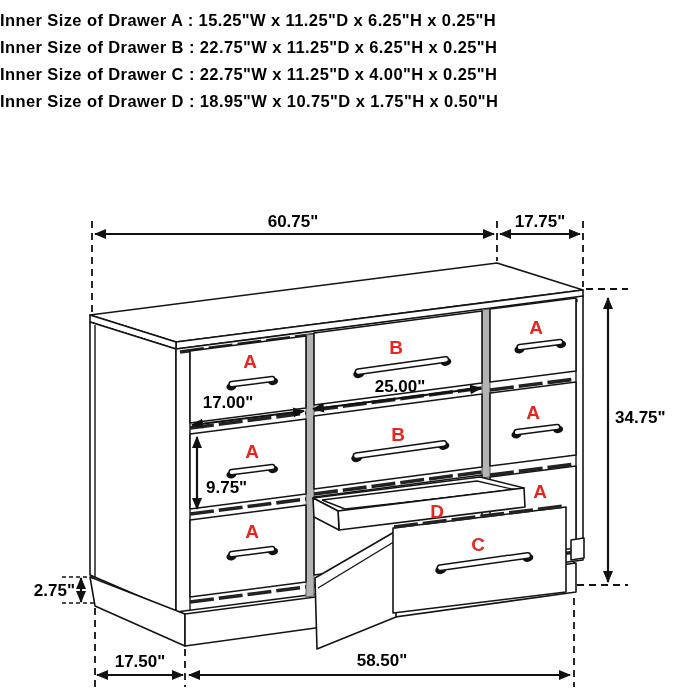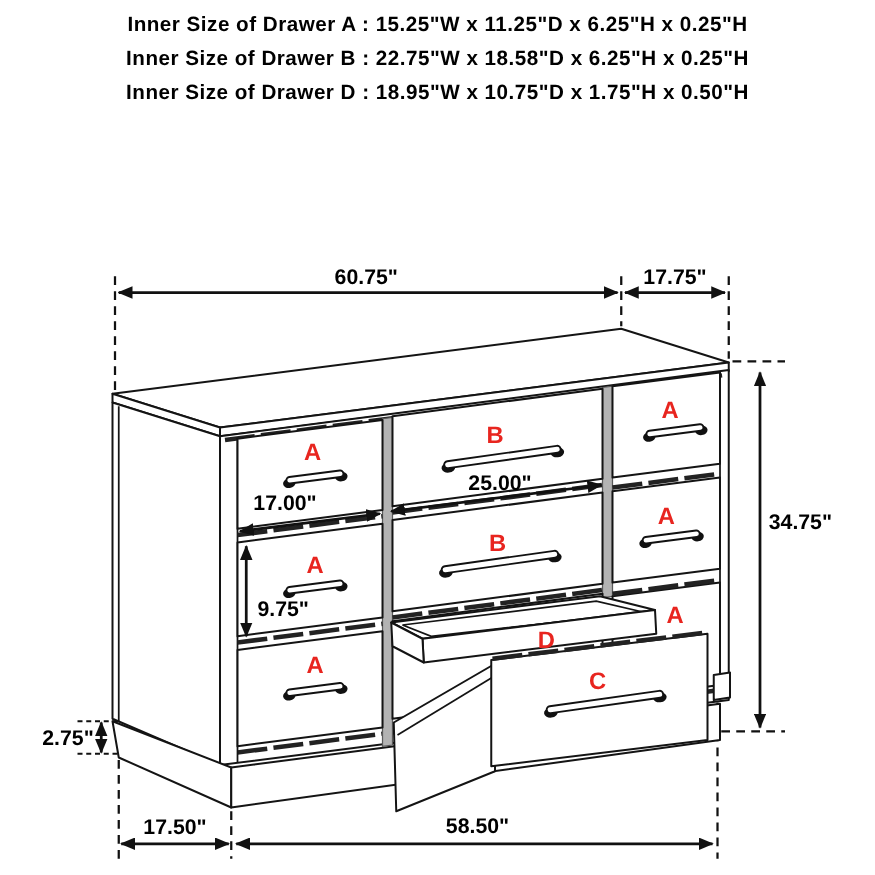--- a/index.html
+++ b/index.html
@@ -1,18 +1,18 @@
 <!DOCTYPE html>
 <html><head>
 <meta charset="utf-8">
 <style>
   html,body{margin:0;padding:0;background:#fff;}
   .stage{position:relative;width:700px;height:700px;background:#fff;overflow:hidden;
          font-family:"Liberation Sans",sans-serif;}
-  .spec-list{position:absolute;top:7px;left:0;width:700px;text-align:center;
+  .spec-list{position:absolute;top:7px;left:0;width:700px;text-align:left;
              font-weight:bold;font-size:16.5px;line-height:27px;letter-spacing:.4px;color:#000;}
   svg{position:absolute;top:0;left:0;}
   .ol{fill:#fff;stroke:#141414;stroke-width:1.6;stroke-linejoin:round;}
   .ln{stroke:#141414;stroke-width:1.4;fill:none;}
   .band{stroke:#222;stroke-width:3.6;stroke-dasharray:24 5;fill:none;}
   .divbar{fill:#b3b3b3;stroke:#5a5a5a;stroke-width:1;}
   .dash{stroke:#111;stroke-width:1.8;stroke-dasharray:7 5;fill:none;}
   .dash2{stroke:#111;stroke-width:1.6;stroke-dasharray:4 3;fill:none;}
   .dimline{stroke:#111;stroke-width:2.2;marker-start:url(#ah);marker-end:url(#ah);}
   .dimtext{font-family:"Liberation Sans",sans-serif;font-weight:bold;font-size:17px;fill:#000;}
@@ -21,21 +21,22 @@
   .bar{fill:#fff;stroke:#111;stroke-width:1.5;}
   .post{fill:#111;}
 </style>
 </head>
 <body>
 
 <div class="stage">
 
   <div class="spec-list">
     <div>Inner Size of Drawer A : 15.25"W x 11.25"D x 6.25"H x 0.25"H</div>
-    <div>Inner Size of Drawer B : 22.75"W x 18.58"D x 6.25"H x 0.25"H</div>
+    <div>Inner Size of Drawer B : 22.75"W x 11.25"D x 6.25"H x 0.25"H</div>
+    <div>Inner Size of Drawer C : 22.75"W x 11.25"D x 4.00"H x 0.25"H</div>
     <div>Inner Size of Drawer D : 18.95"W x 10.75"D x 1.75"H x 0.50"H</div>
   </div>
 
   <svg width="700" height="700" viewBox="0 0 700 700">
     <defs>
       <marker id="ah" viewBox="0 0 12 10" refX="11" refY="5" markerWidth="12" markerHeight="10" markerUnits="userSpaceOnUse" orient="auto-start-reverse">
         <path d="M0,0 L12,5 L0,10 Z" fill="#111"></path>
       </marker>
       <g id="handle-small">
         <ellipse class="post" cx="-21" cy="2" rx="5" ry="3.8"></ellipse>

